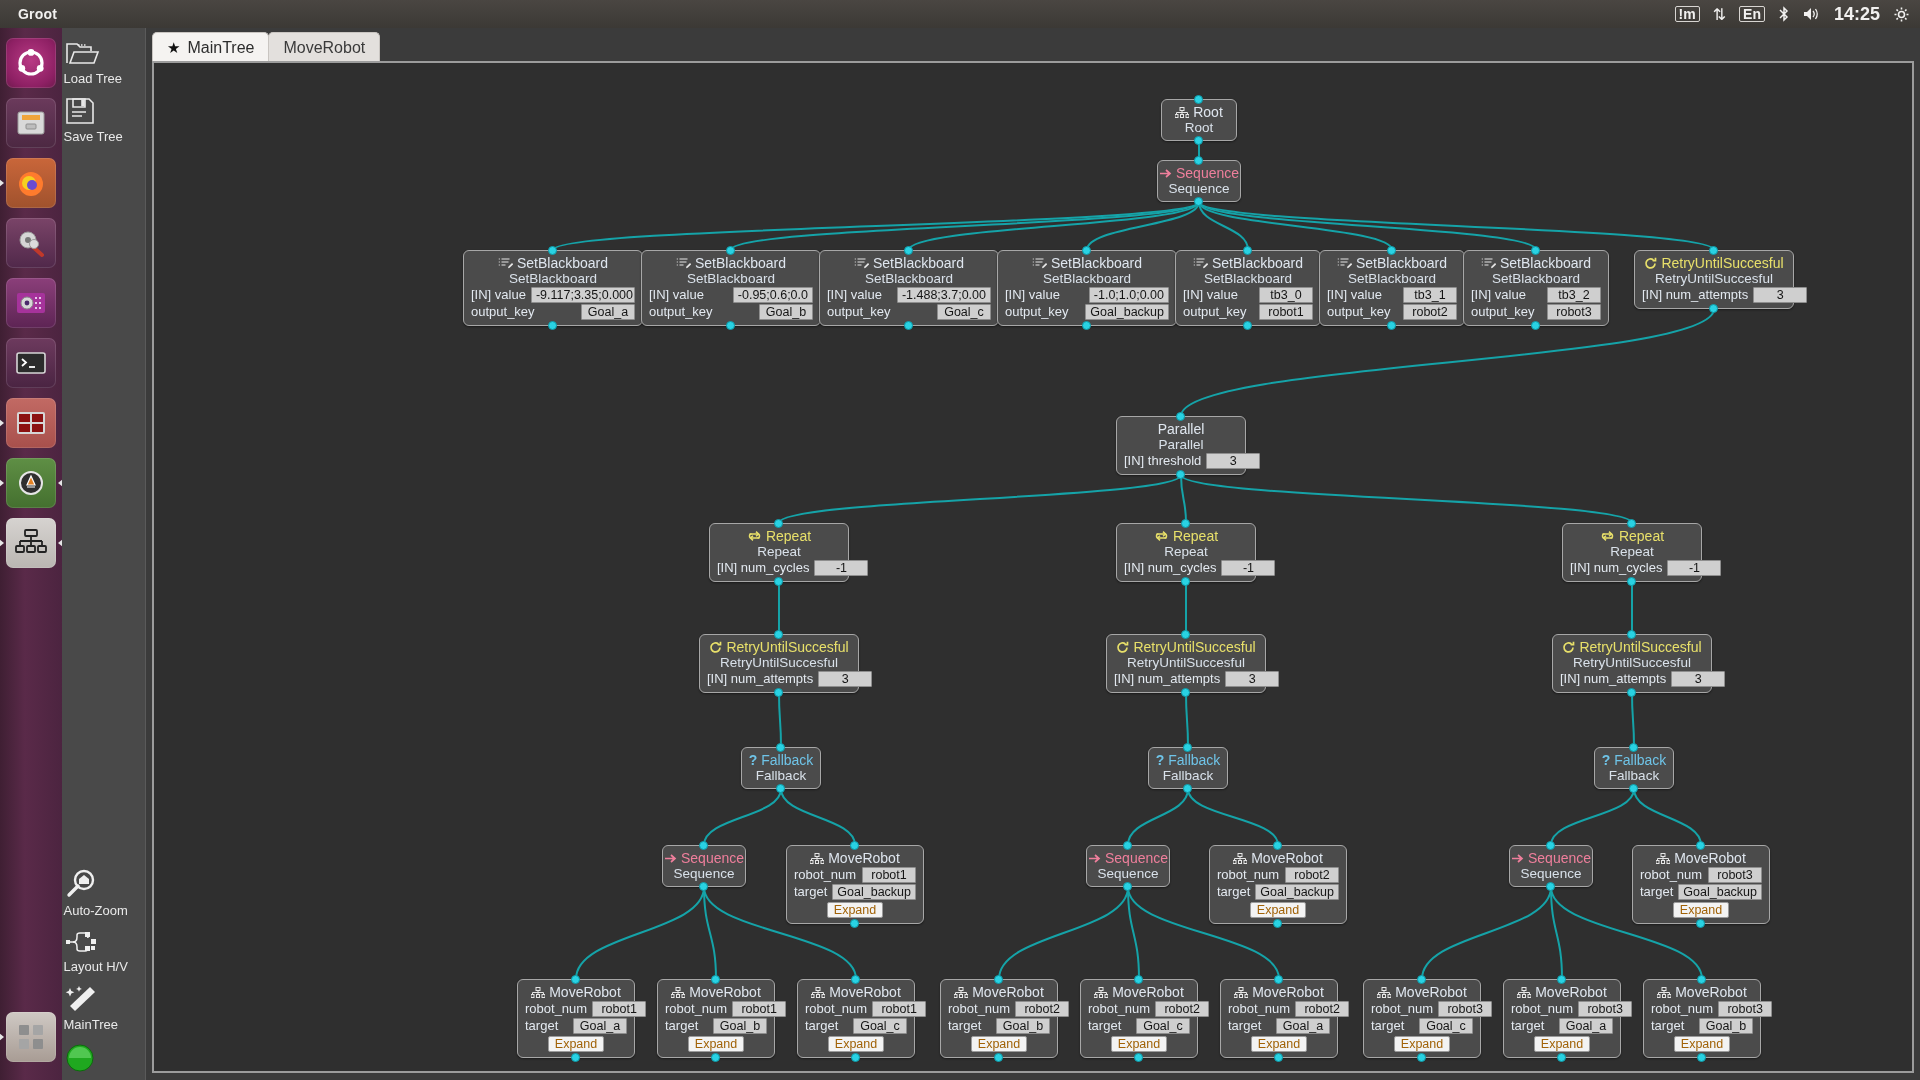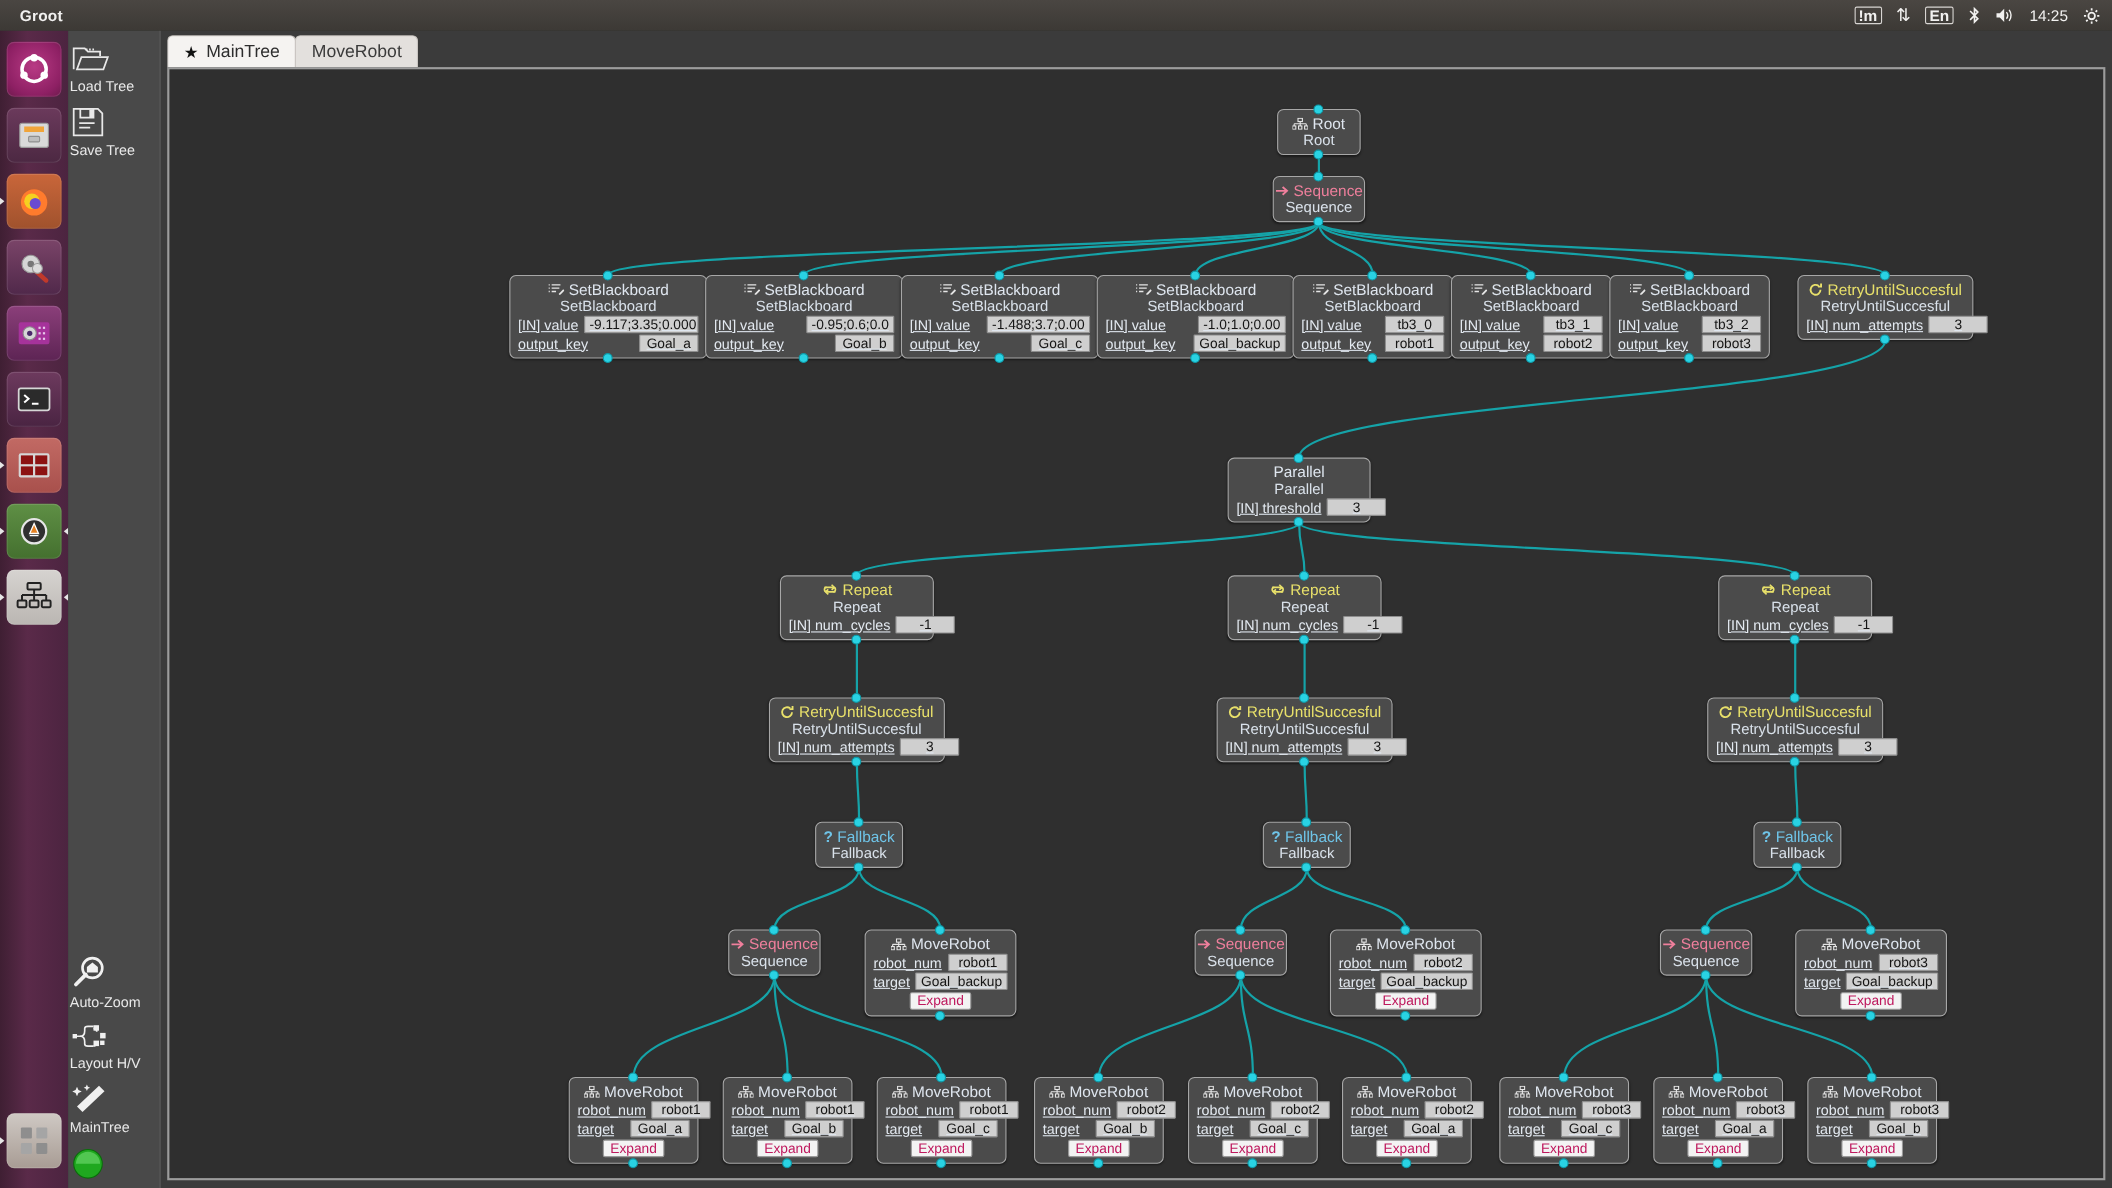--- a/index.html
+++ b/index.html
@@ -18,21 +18,21 @@
     display: flex; align-items: center;
     font-size: 14px; font-weight: bold;
   }
   #top-panel .app-title { margin-left: 18px; letter-spacing: .2px; }
   #tray { margin-left: auto; display: flex; align-items: center; gap: 13px; padding-right: 10px; font-weight: normal;}
   #tray .tray-ico { display:flex; align-items:center; justify-content:center; color:#f2f1f0; font-size: 14px; }
   .tray-box {
     border: 1.5px solid #d8d5d2; border-radius: 2px; padding: 0px 3px;
     font-size: 11px; line-height: 14px; font-weight: bold; color: #efeeec;
   }
-  #tray .clock { font-size: 14px; color: #f2f1f0; font-weight: normal; }
+  #tray .clock { font-size: 18px; color: #f2f1f0; font-weight: bold; }
 
   
   #launcher {
     position: absolute; left: 0; top: 28px; width: 62px; height: 1052px;
     background: linear-gradient(to right,#3f1f33 0%, #5a2a49 40%, #4c2440 100%);
     padding-top: 6px;
   }
   .launcher-item {
     width: 50px; height: 50px; margin: 4px auto 10px auto;
     border-radius: 7px; position: relative;
@@ -122,31 +122,31 @@
     display:flex; align-items:center; justify-content:center; gap:4px;
     font-size: 14px; white-space: nowrap;
   }
   .node .subtitle { text-align:center; font-size: 13.5px; color:#d9e1ea; }
   .t-seq   { color:#ef7f9c; }
   .t-retry { color:#e8e06a; }
   .t-repeat{ color:#e8e06a; }
   .t-fall  { color:#6fc4e8; }
   .t-plain { color:#dfe6ef; }
 
-  .prow { display:flex; align-items:center; gap:5px; margin-top:1px; white-space:nowrap;text-decoration:underline;}
+  .prow { display:flex; gap:5px; margin-top:1px; white-space:nowrap;}
   .pname { color:#e3e9f0; font-size:13px; }
   .pval {
     background:#cfcfcf; color:#151515; font-size:12.5px;
     border:1px solid #8e8e8e; border-radius:1px;
     padding: 0 4px; text-align:center; min-width: 54px;
     margin-left:auto;
   }
   .expand-row { display:flex; justify-content:center; margin-top:2px; }
   .expand-btn {
-    background:#f3f3f3; color:#be185d; font-size:12.5px;
+    background:#f3f3f3; color:#a16207; font-size:12.5px;
     border:1px solid #9a9a9a; border-radius:2px; padding:0px 6px;
   }
   .port {
     position:absolute; width:9px; height:9px; border-radius:50%;
     background:#29d2e3; border:1px solid #0e9aa8;
   }
   .port.top { top:-5px; left:50%; margin-left:-5px; }
   .port.bot { bottom:-5px; left:50%; margin-left:-5px; }
 
   

